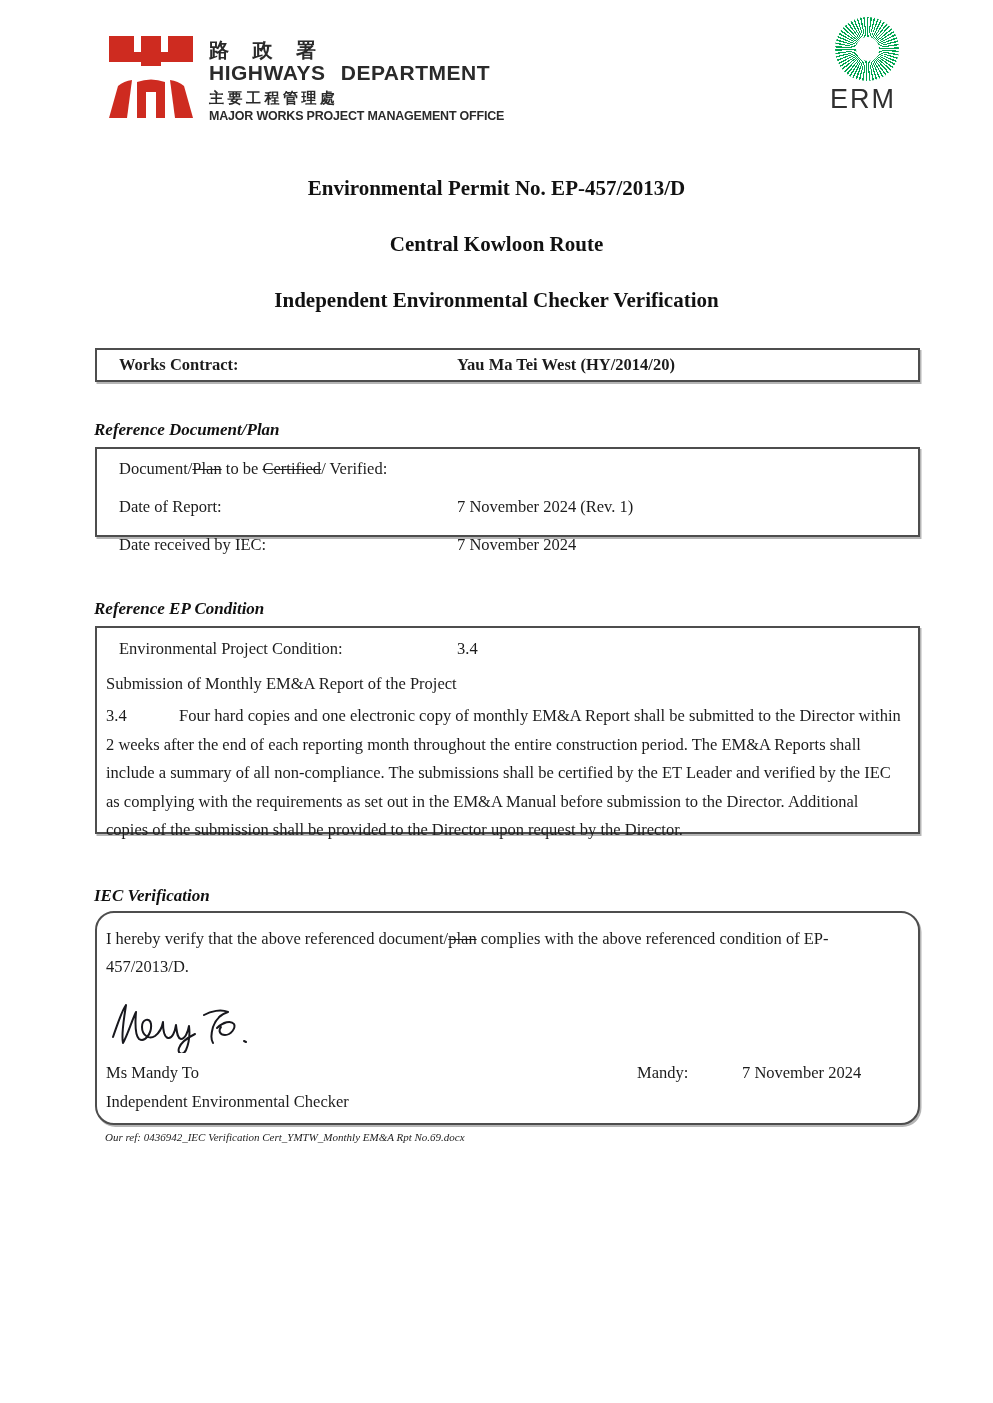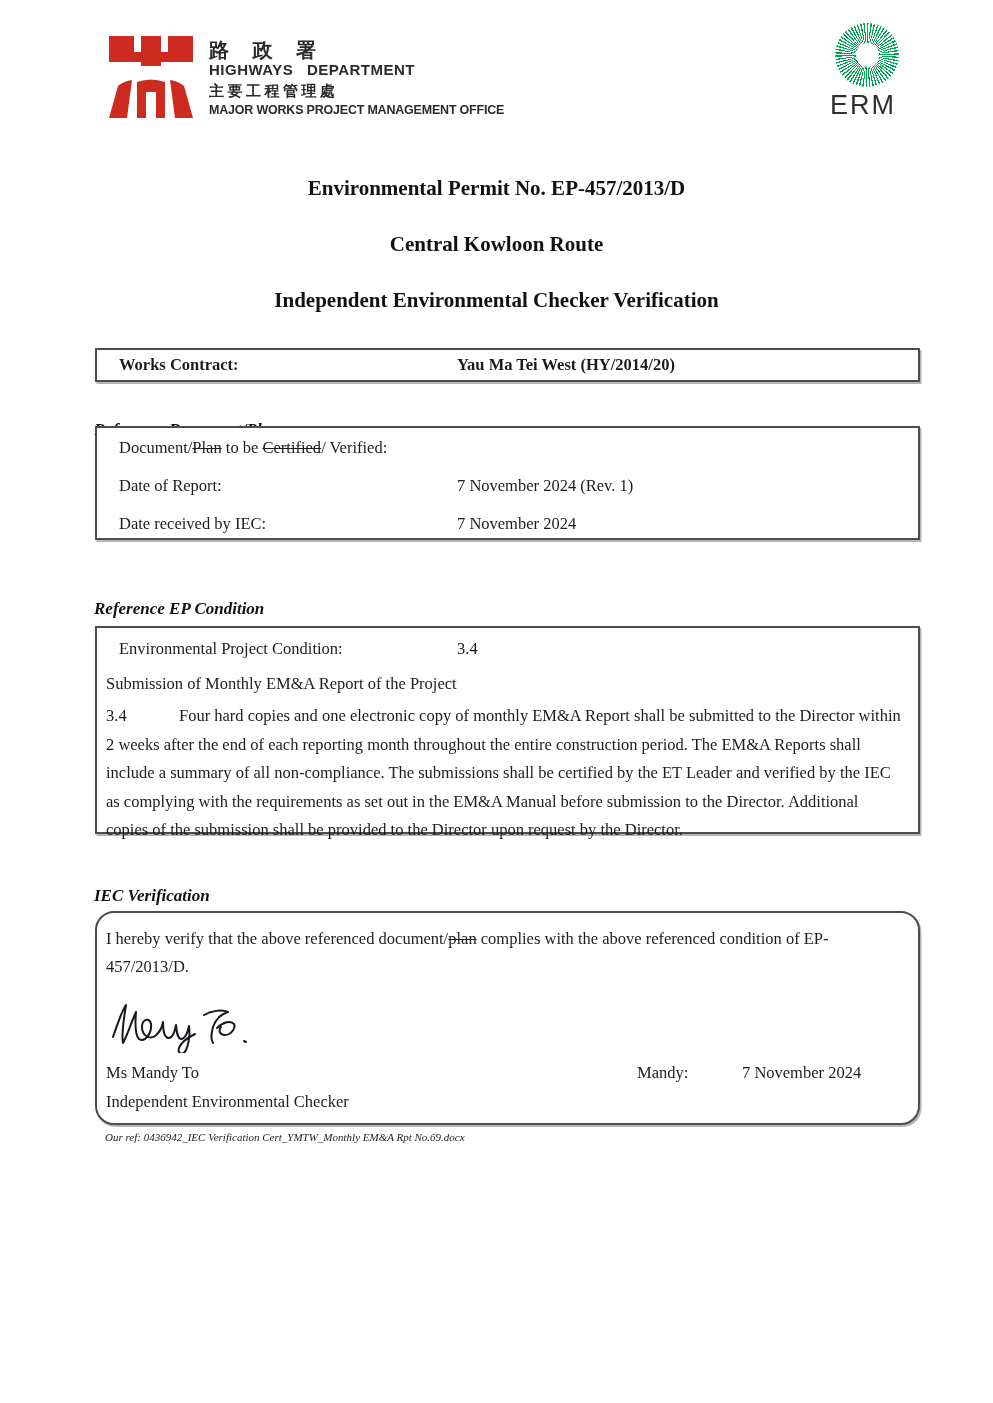--- a/index.html
+++ b/index.html
@@ -8,25 +8,25 @@
   .page {
     position:relative; width:993px; height:1403px; background:#ffffff;
     overflow:hidden; margin:0 auto;
   }
 
   
   .hyd-block { position:absolute; left:107px; top:35px; display:flex; gap:14px; }
   .hyd-logo { width:88px; height:84px; flex:0 0 auto; }
   .hyd-text { padding-top:4px; }
   .cn-dept  { font-family:"Liberation Sans",sans-serif; font-size:20px; font-weight:700; letter-spacing:9px; color:#2a2a2a; line-height:1.1; }
-  .en-dept  { font-family:"Liberation Sans",sans-serif; font-size:15px; font-weight:700; letter-spacing:0.5px; word-spacing:9px; color:#2a2a2a; line-height:1.15; }
+  .en-dept  { font-family:"Liberation Sans",sans-serif; font-size:21px; font-weight:700; letter-spacing:0.5px; word-spacing:9px; color:#2a2a2a; line-height:1.15; }
   .cn-office{ font-family:"Liberation Sans",sans-serif; font-size:15px; font-weight:600; letter-spacing:3.5px; color:#2a2a2a; margin-top:4px; line-height:1.15; }
   .en-office{ font-family:"Liberation Sans",sans-serif; font-size:13px; font-weight:700; letter-spacing:-0.2px; color:#2a2a2a; margin-top:2px; transform:scaleX(0.96); transform-origin:left; }
 
-  .erm-block { position:absolute; left:830px; top:23px; width:80px; text-align:left; }
+  .erm-block { position:absolute; left:830px; top:17px; width:80px; text-align:left; }
   .erm-starburst {
     width:64px; height:64px; border-radius:50%; margin-left:5px;
     background:repeating-conic-gradient(#00a551 0deg 2.8deg, #ffffff 2.8deg 6.2deg);
     position:relative;
   }
   .erm-starburst::after {
     content:""; position:absolute; left:21px; top:20px; width:23px; height:24px;
     background:#ffffff; border-radius:50% 50% 46% 54%;
   }
   .erm-label { font-family:"Liberation Sans",sans-serif; font-size:27px; font-weight:500; letter-spacing:2px; color:#2f2f2f; margin-top:3px; }
@@ -39,21 +39,21 @@
   .sec-heading { position:absolute; left:94px; font-size:17px; font-weight:700; color:#111;font-style:italic; }
   .h-refdoc { top:420px; } .h-epcond { top:599px; } .h-iec { top:886px; }
 
   
   .box {
     position:absolute; left:95px; width:825px; background:#fff;
     border:2px solid #4d4d4d; box-shadow:1.5px 2px 0 rgba(90,90,90,0.45);
     font-size:16.5px;
   }
   .box-works { top:348px; height:34px; }
-  .box-refdoc { top:426px; height:114px;font-family:Liberation Serif, serif; }
+  .box-refdoc { top:447px; height:90px;font-family:Liberation Serif, serif; }
   .box-epcond { top:626px; height:208px; }
   .box-iec { top:911px; height:214px;border-radius:19px; }
 
   .row { position:relative; display:block; }
   .row .label { padding-left:22px; }
   .row .value { position:absolute; left:360px; top:inherit; white-space:nowrap; }
   .bold { font-weight:700; }
   .struck { text-decoration:line-through; text-decoration-thickness:1.4px; }
 
   .box-works .row { height:30px; padding-top:5px; }

